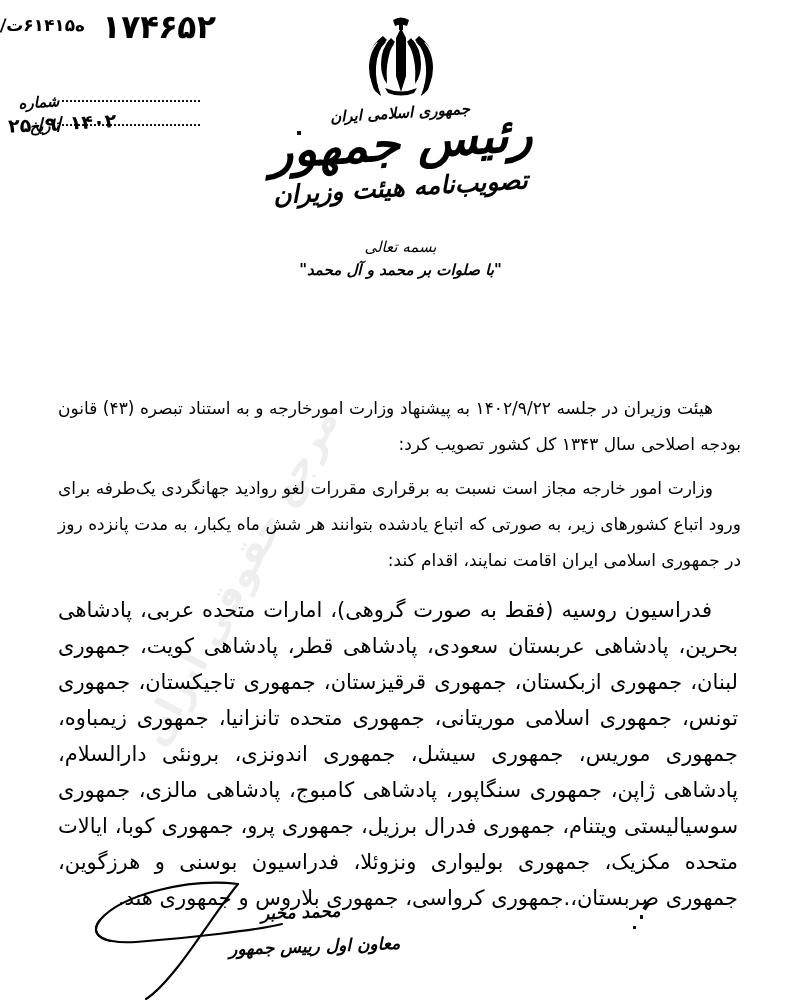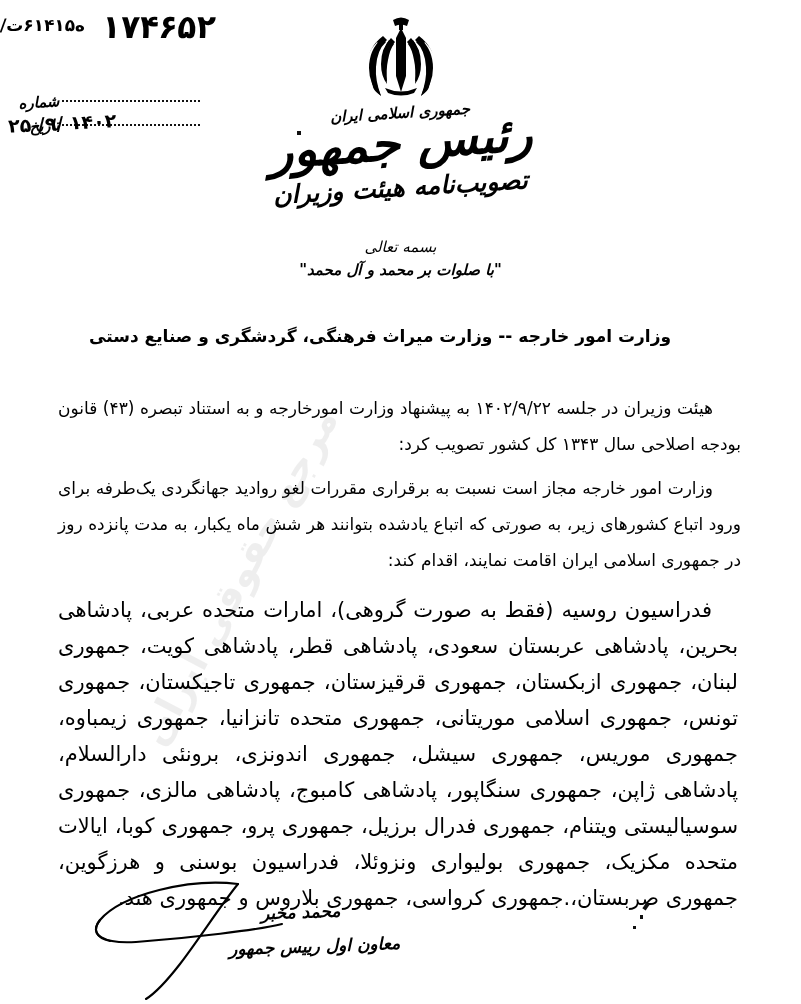--- a/index.html
+++ b/index.html
@@ -328,21 +328,20 @@
   <div class="calligraphy-block">
     <div><span class="title-president">رئیس جمهور</span></div>
     <div><span class="title-decree">تصویب‌نامه هیئت وزیران</span></div>
   </div>
 
   <div class="bismillah">
     <div class="l1">بسمه تعالی</div>
     <div class="l2">"با صلوات بر محمد و آل محمد"</div>
   </div>
 
-  <div class="ministries">وزارت امور خارجه -- وزارت میراث فرهنگی، گردشگری و صنایع دستی</div>
 
   <div class="body-area">
     <p class="para indent">هیئت وزیران در جلسه ۱۴۰۲/۹/۲۲ به پیشنهاد وزارت امورخارجه و به استناد تبصره (۴۳) قانون بودجه اصلاحی سال ۱۳۴۳ کل کشور تصویب کرد:</p>
     <p class="para indent">وزارت امور خارجه مجاز است نسبت به برقراری مقررات لغو روادید جهانگردی یک‌طرفه برای ورود اتباع کشورهای زیر، به صورتی که اتباع یادشده بتوانند هر شش ماه یکبار، به مدت پانزده روز در جمهوری اسلامی ایران اقامت نمایند، اقدام کند:</p>
     <p class="countries">فدراسیون روسیه (فقط به صورت گروهی)، امارات متحده عربی، پادشاهی بحرین، پادشاهی عربستان سعودی، پادشاهی قطر، پادشاهی کویت، جمهوری لبنان، جمهوری ازبکستان، جمهوری قرقیزستان، جمهوری تاجیکستان، جمهوری تونس، جمهوری اسلامی موریتانی، جمهوری متحده تانزانیا، جمهوری زیمباوه، جمهوری موریس، جمهوری سیشل، جمهوری اندونزی، برونئی دارالسلام، پادشاهی ژاپن، جمهوری سنگاپور، پادشاهی کامبوج، پادشاهی مالزی، جمهوری سوسیالیستی ویتنام، جمهوری فدرال برزیل، جمهوری پرو، جمهوری کوبا، ایالات متحده مکزیک، جمهوری بولیواری ونزوئلا، فدراسیون بوسنی و هرزگوین، جمهوری صربستان،.جمهوری کرواسی، جمهوری بلاروس و جمهوری هند.</p>
   </div>
 
   <div class="signature-block">
     <svg class="sig-flourish" width="330" height="120" viewBox="0 0 330 120">
       <g fill="none" stroke="#000000" stroke-width="2.1" stroke-linecap="round">

